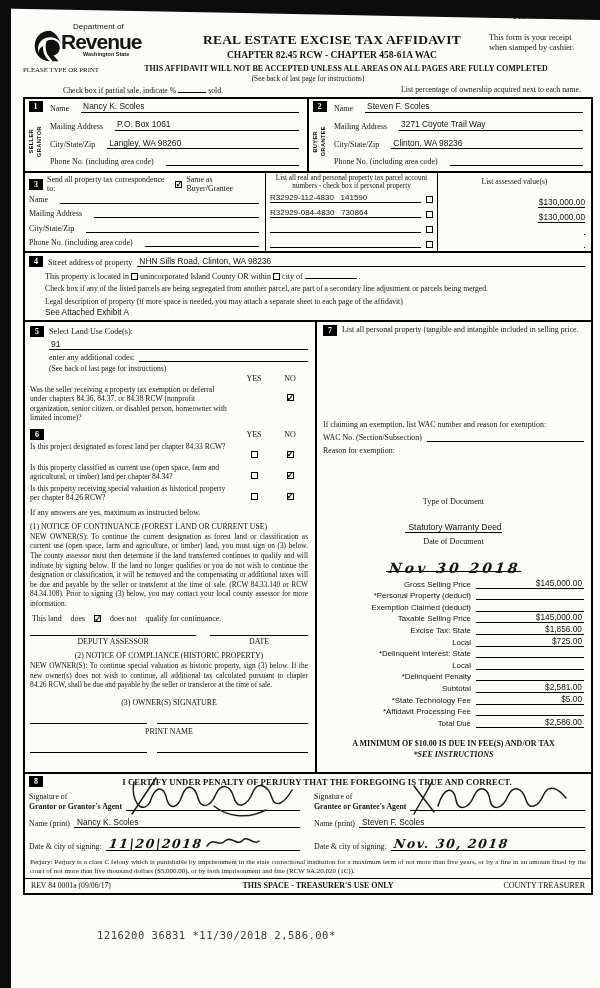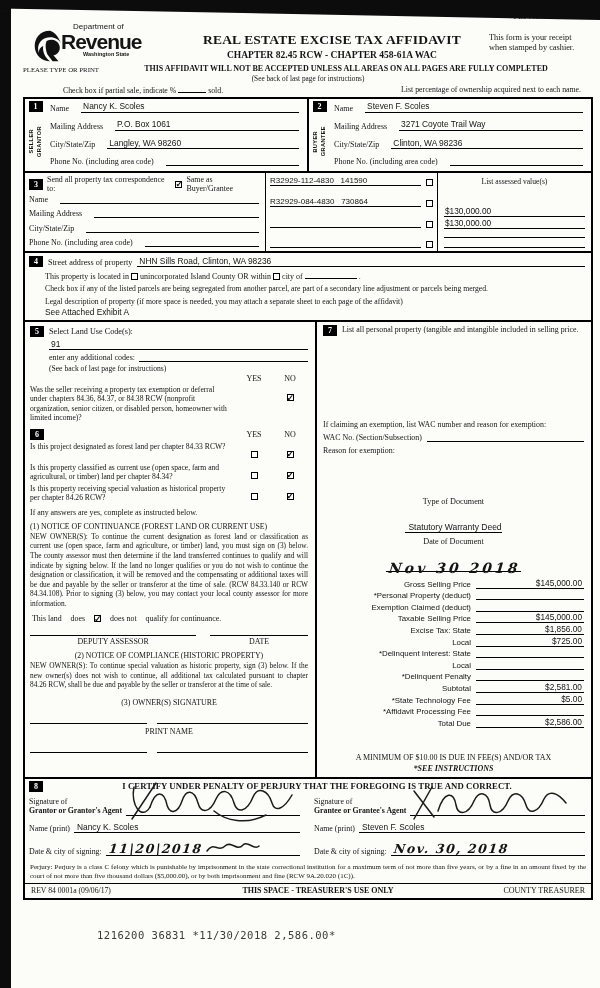--- a/index.html
+++ b/index.html
@@ -74,21 +74,21 @@
   .corr-a { width:240px; padding:2px 6px 4px 4px; display:flex; flex-direction:column; }
   .corr-head { display:flex; align-items:center; gap:4px; font-size:7.9px; }
   .corr-fields { flex:1; display:flex; flex-direction:column; justify-content:space-between; margin-top:2px; }
   .parcel-col { width:172px; border-left:1px solid #000; padding:1px 4px 3px 4px; display:flex; flex-direction:column; }
   .parcel-head { font-size:7.2px; text-align:center; line-height:1.15; }
   .parcel-rows { flex:1; display:flex; flex-direction:column; justify-content:space-between; margin-top:2px; }
   .prow { display:flex; align-items:flex-end; gap:5px; }
   .pnum { flex:1; border-bottom:1px solid #000; font-family:"Liberation Sans",sans-serif; font-size:8px; white-space:pre; min-height:9px; }
   .assessed-col { flex:1; border-left:1px solid #000; padding:1px 6px 3px 6px; display:flex; flex-direction:column; }
   .assessed-head { font-size:7.6px; text-align:center; padding-top:3px; }
-  .assessed-rows { flex:1; display:flex; flex-direction:column; justify-content:space-between; margin-top:20px; }
+  .assessed-rows { flex:1; display:flex; flex-direction:column; justify-content:space-between; margin-top:11px;align-items:flex-end; }
   .aval { border-bottom:1px solid #000; font-family:"Liberation Sans",sans-serif; font-size:8.3px; min-height:9px; padding-left:1px; }
 
   
   .sec4 { border-bottom:2px solid #000; padding:3px 6px 3px 4px; }
   .s4line1 { display:flex; align-items:flex-end; gap:5px; font-size:8.2px; }
   .s4line1 .val { flex:1; border-bottom:1px solid #000; font-family:"Liberation Sans",sans-serif; font-size:8.4px; padding-left:2px; }
   .s4line2 { font-size:8px; margin-top:4px; padding-left:16px; }
   .cityblank { display:inline-block; width:52px; border-bottom:1px solid #000; height:8px; }
   .s4note { font-size:7.7px; margin-top:3px; padding-left:16px; }
   .s4legal { font-size:7.7px; margin-top:4px; padding-left:16px; }
@@ -134,21 +134,21 @@
   .wacline { display:flex; gap:5px; font-size:7.9px; align-items:flex-end; margin-top:4px; }
   .wacline .ln { flex:1; border-bottom:1px solid #000; min-height:9px; }
   .reason { font-size:7.9px; margin-top:4px; }
   .docline { display:flex; gap:16px; font-size:8.2px; align-items:center; margin-top:4px;flex-direction:column; }
   .docline .val { flex:1; border-bottom:1px solid #000; font-family:"Liberation Sans",sans-serif; font-size:8.5px; padding-left:3px; min-height:10px; }
   .hand { font-family:"DejaVu Serif",serif; font-style:italic; font-weight:bold; transform:skewX(-6deg); display:inline-block; }
   .doc-date-hand { font-size:14px; letter-spacing:3px; line-height:.9; }
   .feerow { display:flex; align-items:flex-end; gap:5px; height:11.6px; font-family:"Liberation Sans",sans-serif; }
   .feelbl { width:148px; text-align:right; font-size:7.9px; white-space:nowrap; }
   .feeval { flex:1; border-bottom:1px solid #000; text-align:right; font-size:8.3px; padding-right:2px; min-height:9px; }
-  .minnote { text-align:center; font-size:8px; font-weight:normal; margin-top:25px; }
+  .minnote { text-align:center; font-size:8px; font-weight:bold; margin-top:11px; }
   .seeinstr { text-align:center; font-size:8px; font-weight:bold; margin-top:2px;font-style:italic; }
 
   
   .sec8 { padding:2px 6px 4px 4px; position:relative; }
   .s8title { display:flex; align-items:center; gap:6px; }
   .s8stmt { flex:1; text-align:center; font-size:8.7px; font-weight:bold; letter-spacing:.1px; }
   .s8cols { display:flex; gap:14px; margin-top:2px; }
   .s8col { flex:1; position:relative; }
   .s8sig { display:flex; align-items:flex-end; gap:4px; height:22px; }
   .s8siglbl { font-size:7.8px; line-height:1.2; white-space:nowrap; }
@@ -300,20 +300,24 @@
                 <span class="lbl">City/State/Zip</span>
                 <span class="val"></span>
               </div>
             <div class="fline">
                 <span class="lbl">Phone No. (including area code)</span>
                 <span class="val"></span>
               </div>
           </div>
         </div>
         <div class="parcel-col">
+          <div class="parcel-head">
+            <div>List all real and personal property tax parcel account</div>
+            <div>numbers - check box if personal property</div>
+          </div>
           <div class="parcel-rows">
             <div class="prow">
                 <span class="pnum">R32929-112-4830   141590</span>
                 <span class="cb"></span>
               </div>
             <div class="prow">
                 <span class="pnum">R32929-084-4830   730864</span>
                 <span class="cb"></span>
               </div>
             <div class="prow">
@@ -397,21 +401,21 @@
             <div class="qrow">
               <span class="qtext">Is this property classified as current use (open space, farm and agricultural, or timber) land per chapter 84.34?</span>
               <span class="qcb"><span class="cb"></span></span>
               <span class="qcb"><span class="cb checked"></span></span>
             </div>
             <div class="qrow">
               <span class="qtext">Is this property receiving special valuation as historical property per chapter 84.26 RCW?</span>
               <span class="qcb"><span class="cb"></span></span>
               <span class="qcb"><span class="cb checked"></span></span>
             </div>
-            <div class="ifyes">If any answers are yes, complete as instructed below.</div>
+            <div class="ifyes">If any answers are yes, maximum as instructed below.</div>
             <div class="notice-title">(1) NOTICE OF CONTINUANCE (FOREST LAND OR CURRENT USE)</div>
             <div class="notice-body">NEW OWNER(S):  To continue the current designation as forest land or classification as current use (open space, farm and agriculture, or timber) land, you must sign on (3) below.  The county assessor must then determine if the land transferred continues to qualify and will indicate by signing below. If the land no longer qualifies or you do not wish to continue the designation or classification, it will be removed and the compensating or additional taxes will be due and payable by the seller or transferor at the time of sale.  (RCW 84.33.140 or RCW 84.34.108).  Prior to signing (3) below, you may contact your local county assessor for more information.</div>
             <div class="thisland">
               <span>This land</span>
               <span>does</span>
               <span class="cb checked"></span>
               <span>does not</span>
               <span>qualify for continuance.</span>
             </div>
             <div class="deputy-row">

